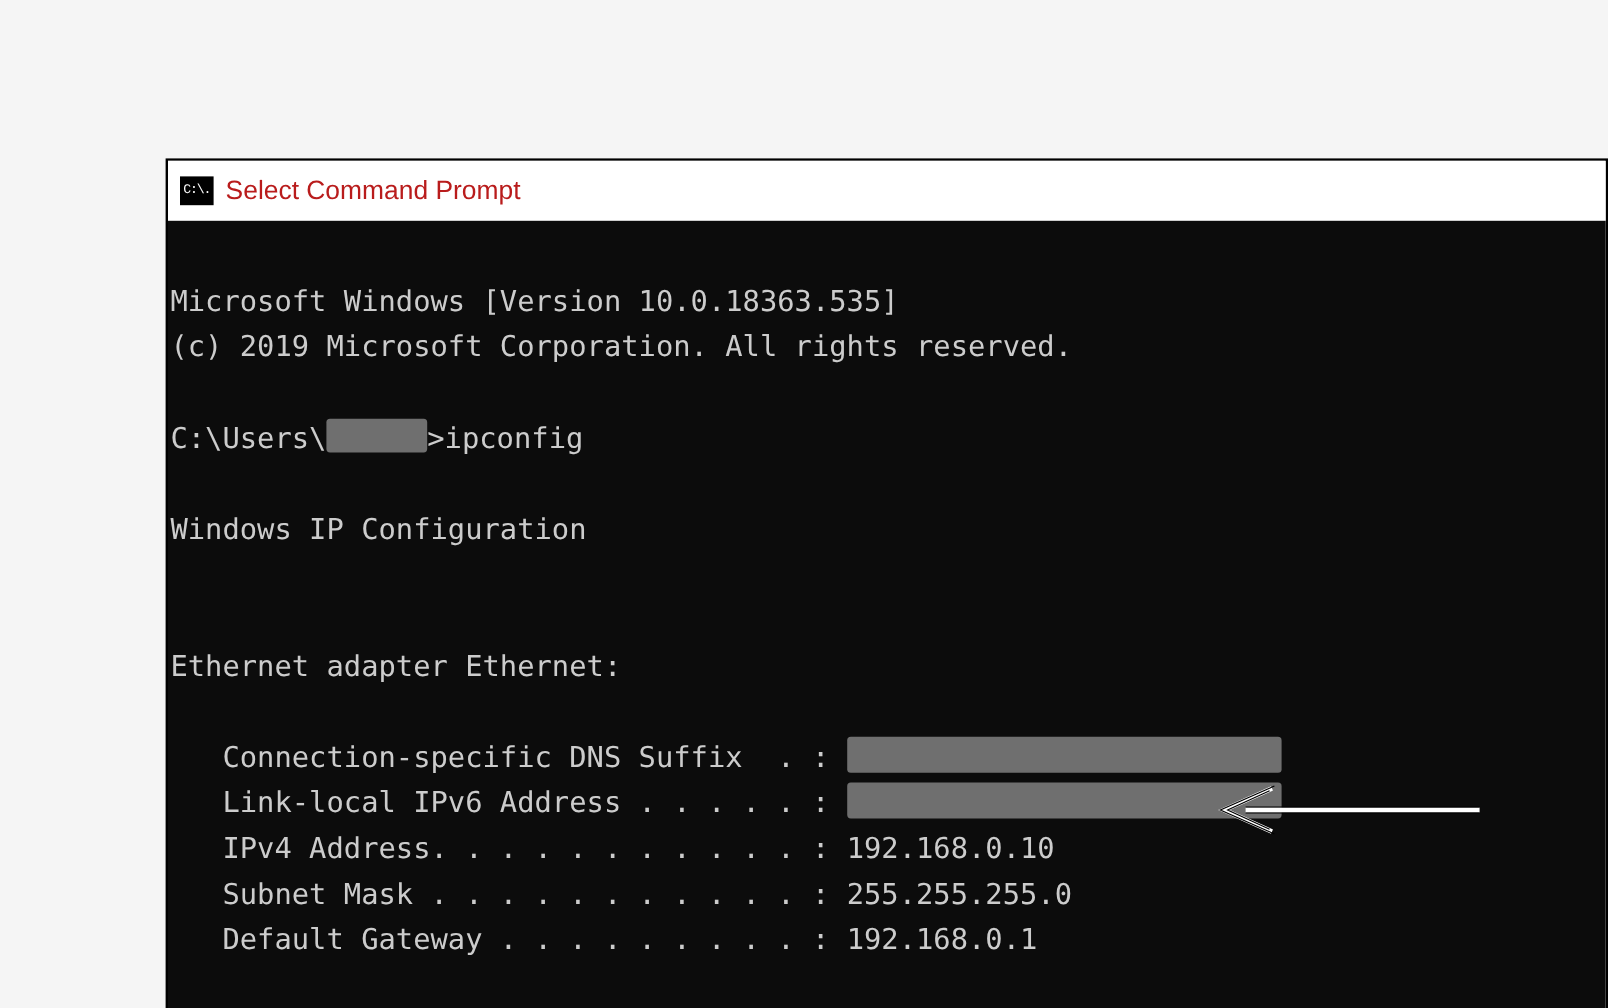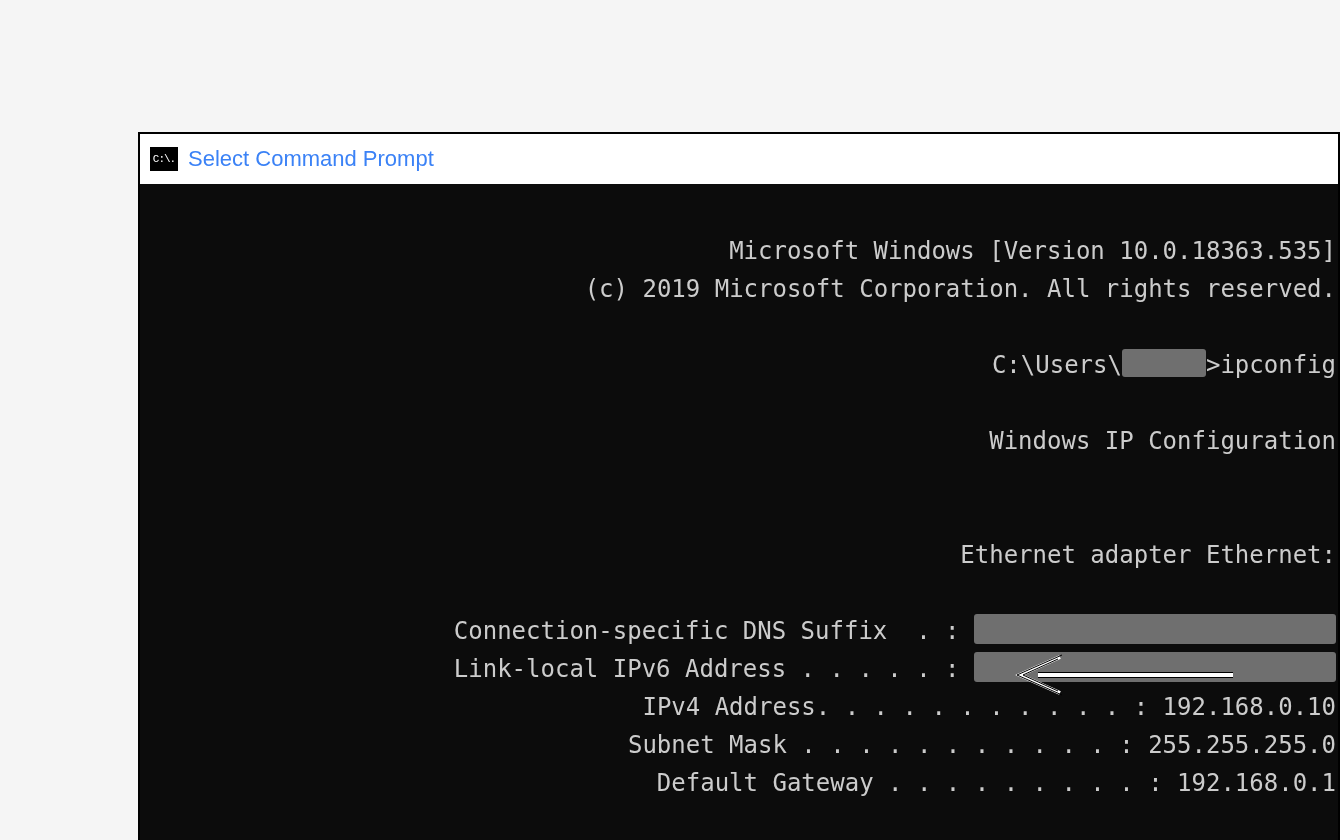--- a/index.html
+++ b/index.html
@@ -39,40 +39,39 @@
   }
   .titlebar-icon span {
     color: #fff;
     font-family: Consolas, "Courier New", monospace;
     font-size: 11px;
     line-height: 1;
     letter-spacing: -1px;
   }
   .titlebar-text {
     font-size: 22px;
-    color: #3b82f6;
+    color: #b91c1c;
     font-weight: 400;
   }
   .terminal {
     background: #0c0c0c;
     color: #cccccc;
     font-family: Consolas, "Lucida Console", monospace;
     font-size: 24px;
     line-height: 38px;
     padding: 10px 2px 4px 2px;
     white-space: pre;
     min-height: 630px;
     box-sizing: border-box;
     position: relative;
     overflow: hidden;
   }
   .term-line {
     display: block;
     min-height: 38px;
-    text-align: right;
   }
   .redact {
     display: inline-block;
     background: #6f6f6f;
     border-radius: 3px;
     vertical-align: middle;
     position: relative;
     top: -3px;
   }
   .redact.small {

